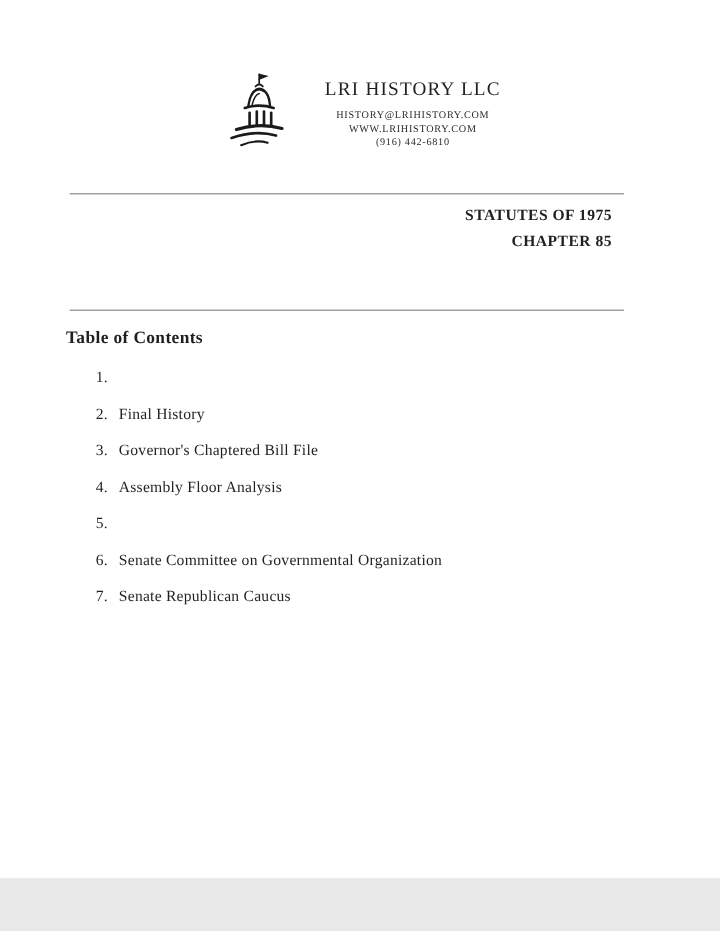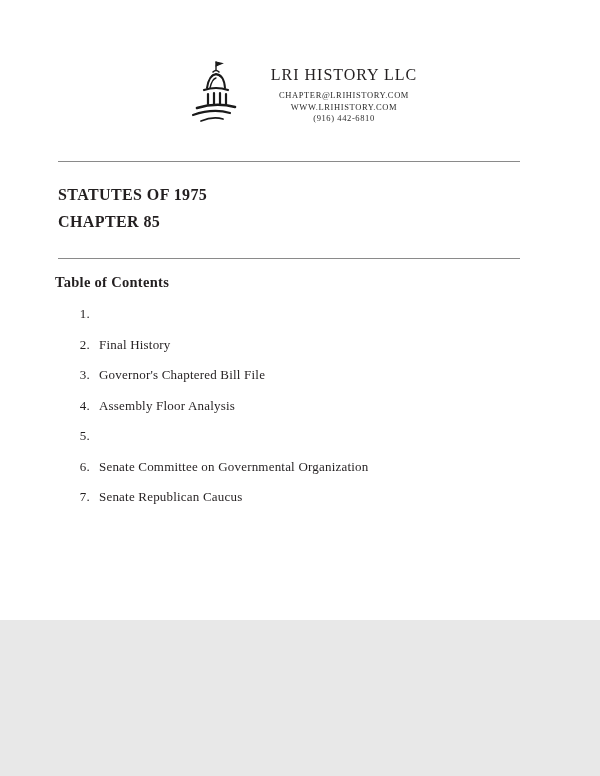--- a/index.html
+++ b/index.html
@@ -3,21 +3,21 @@
 <meta charset="utf-8">
 <style>
   html, body {
     margin: 0;
     padding: 0;
     background: #e8e8e8;
   }
   .page {
     position: relative;
     width: 600px;
-    height: 620px;
+    height: 732px;
     margin: 0 auto;
     background: #ffffff;
     font-family: "Liberation Serif", "DejaVu Serif", serif;
     color: #231f20;
     overflow: hidden;
   }
 
   
   .header {
     position: absolute;
@@ -58,26 +58,26 @@
     border: 0;
     border-top: 1px solid #8a8a8a;
     margin: 0;
   }
   .rule-1 { top: 161px; }
   .rule-2 { top: 258px; }
 
   
   .reference {
     position: absolute;
-    top: 181px;
+    top: 168px;
     left: 58px;
     width: 452px;
-    text-align: left;
+    text-align: right;
     font-weight: bold;
-    font-size: 16px;
+    font-size: 13px;
     line-height: 1.7;
     letter-spacing: 0.4px;
   }
 
   
   .toc-title {
     position: absolute;
     top: 274px;
     left: 55px;
     font-weight: bold;
@@ -130,21 +130,21 @@
         <path d="M37 35 L37 46" stroke-width="2.2"></path>
         <path d="M43 36 L43 46" stroke-width="2.2"></path>
 
         <path d="M14 50 Q33 44 52 49" stroke-width="2.6"></path>
         <path d="M10 57 Q30 50 47 55" stroke-width="2.2"></path>
         <path d="M18 63 Q30 58 40 61" stroke-width="1.8"></path>
       </svg>
     </div>
     <div class="header-text">
       <div class="company-name">LRI HISTORY LLC</div>
-      <div class="contact-line">CHAPTER@LRIHISTORY.COM</div>
+      <div class="contact-line">HISTORY@LRIHISTORY.COM</div>
       <div class="contact-line">WWW.LRIHISTORY.COM</div>
       <div class="contact-line">(916) 442-6810</div>
     </div>
   </div>
 
   <hr class="rule rule-1">
 
   <div class="reference">
     <div>STATUTES OF 1975</div>
     <div>CHAPTER  85</div>

